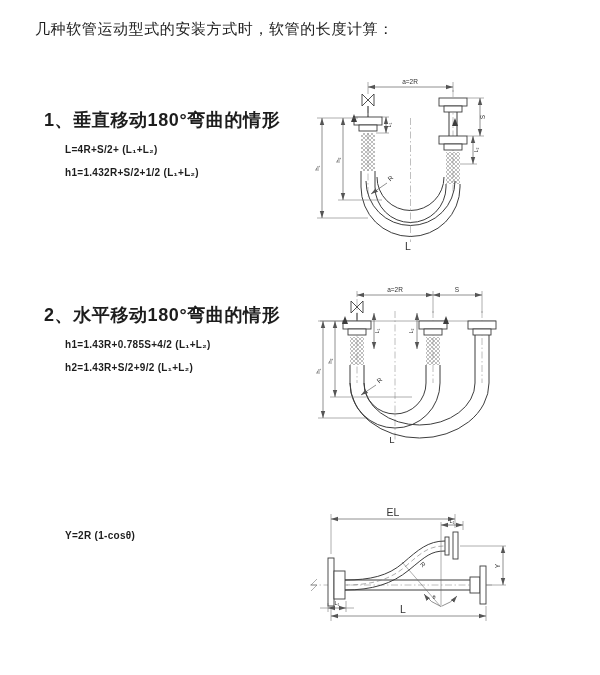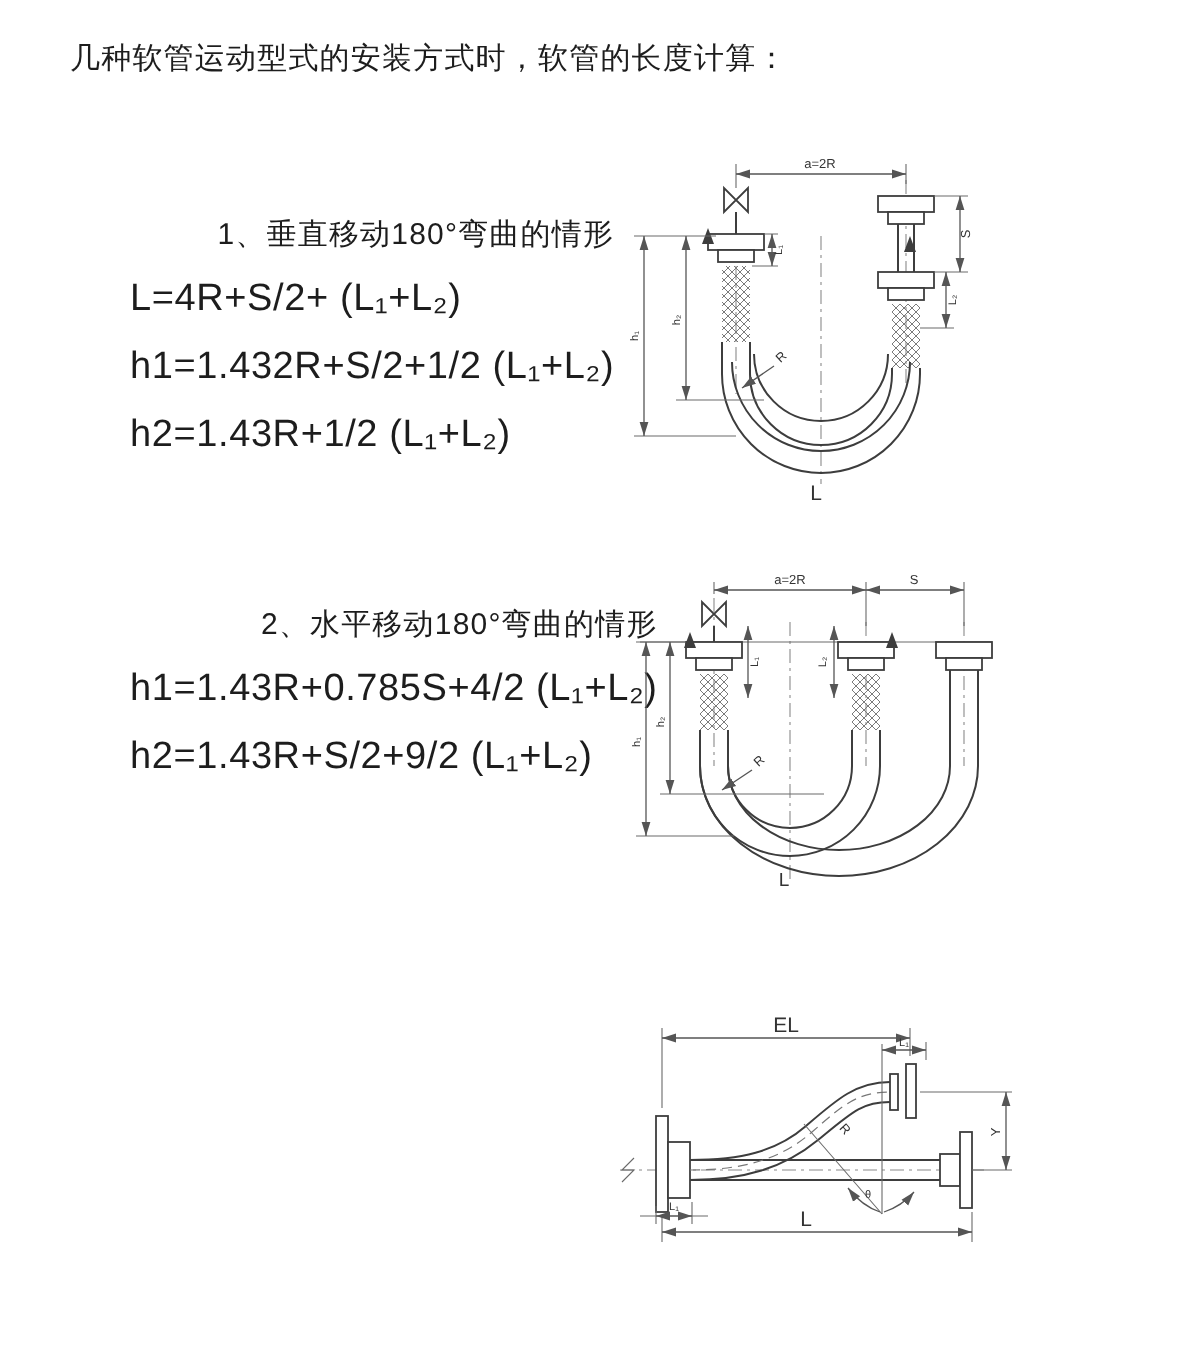--- a/index.html
+++ b/index.html
@@ -2,22 +2,22 @@
 <html><head>
 <meta charset="utf-8">
 <style>
   html,body{margin:0;padding:0;}
   body{
     width:600px;height:675px;background:#ffffff;position:relative;overflow:hidden;
     font-family:"Liberation Sans","DejaVu Sans",sans-serif;color:#1d1d1d;
   }
   .title{position:absolute;left:35px;top:20px;font-size:15px;font-weight:400;letter-spacing:.6px;}
   .section{position:absolute;left:44px;}
-  .sec-head{font-size:15px;font-weight:400;letter-spacing:.6px;text-align:right;}
-  .formula{font-size:19px;font-weight:400;margin:12px 0 0 21px;letter-spacing:.3px;}
+  .sec-head{font-size:18px;font-weight:700;letter-spacing:.6px;}
+  .formula{font-size:10px;font-weight:700;margin:12px 0 0 21px;letter-spacing:.3px;}
   .diag{position:absolute;}
   svg text{font-family:"Liberation Sans","DejaVu Sans",sans-serif;fill:#333;}
   .ln{stroke:#3d3d3d;stroke-width:1;fill:none;}
   .thin{stroke:#6a6a6a;stroke-width:.55;fill:none;}
   .dim{stroke:#555;stroke-width:.65;fill:none;}
   .cl{stroke:#8a8a8a;stroke-width:.55;fill:none;stroke-dasharray:7 2.5 1.5 2.5;}
   .cld{stroke:#777;stroke-width:.6;fill:none;stroke-dasharray:5 3;}
   .flg{fill:#fff;stroke:#3d3d3d;stroke-width:.9;}
   .vlv{fill:none;stroke:#3d3d3d;stroke-width:.9;}
   .mv{fill:#3d3d3d;}
@@ -28,30 +28,30 @@
 </style>
 </head>
 <body>
 
 <div class="title">几种软管运动型式的安装方式时，软管的长度计算：</div>
 
 <div class="section" style="top:108px;">
   <div class="sec-head">1、垂直移动180°弯曲的情形</div>
   <div class="formula">L=4R+S/2+ (L₁+L₂)</div>
   <div class="formula">h1=1.432R+S/2+1/2 (L₁+L₂)</div>
-  <div class="formula">h2=1.43R+1/2 (L₁+L₂)</div>
 </div>
 
 <div class="section" style="top:303px;">
   <div class="sec-head">2、水平移动180°弯曲的情形</div>
   <div class="formula">h1=1.43R+0.785S+4/2 (L₁+L₂)</div>
   <div class="formula">h2=1.43R+S/2+9/2 (L₁+L₂)</div>
 </div>
 
 <div class="section" style="top:518px;">
+  <div class="formula">Y=2R (1-cosθ)</div>
 </div>
 
 <svg class="diag" style="left:310px;top:72px;" width="290" height="185" viewBox="0 0 290 185">
   <defs>
     <pattern id="braid1" width="4" height="4" patternUnits="userSpaceOnUse">
       <path d="M0 4L4 0M0 0L4 4" stroke="#7a7a7a" stroke-width="0.5"></path>
     </pattern>
     <marker id="ar1" viewBox="0 0 7 6" refX="7" refY="3" markerWidth="7" markerHeight="6" markerUnits="userSpaceOnUse" orient="auto-start-reverse">
       <path d="M7 3L0 0.8L0 5.2Z" fill="#555"></path>
     </marker>

